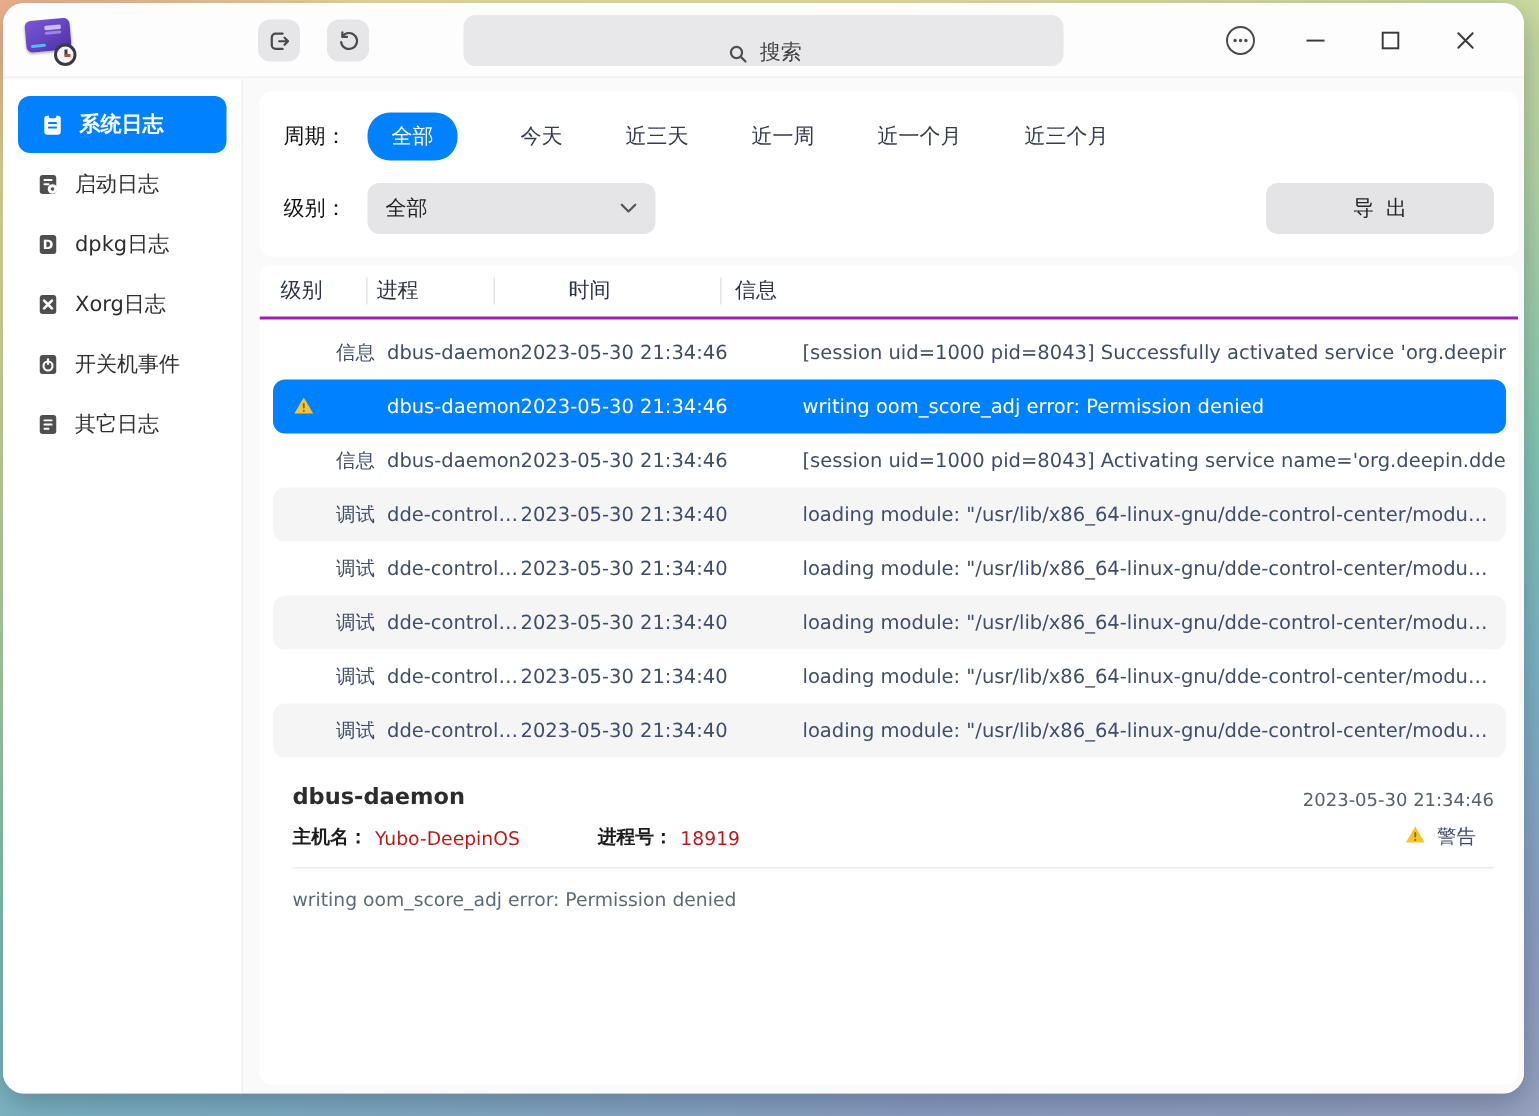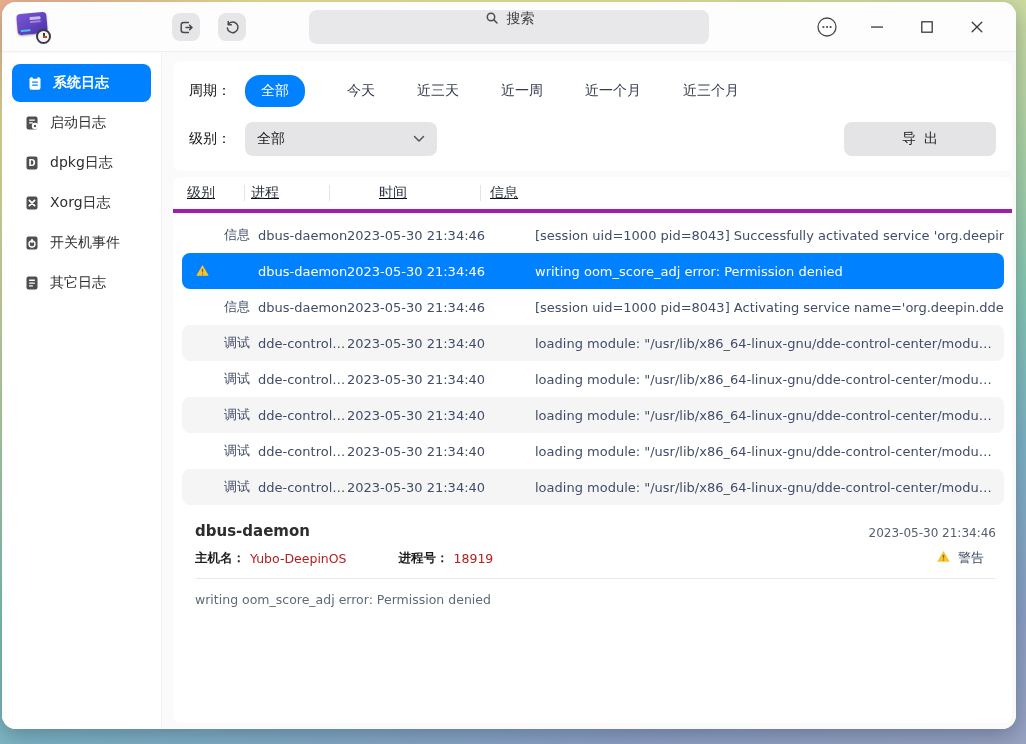--- a/index.html
+++ b/index.html
@@ -27,21 +27,21 @@
   .app-card .l2{ left:13px; top:8px; width:11px; height:2px; opacity:.55; }
   .app-card .l3{ left:3px; bottom:3px; width:10px; height:2.5px; background:#49c2e8; }
   .app-clock{ position:absolute; right:2px; bottom:0; width:15px; height:15px; border-radius:50%;
     background:#f5f5f5; border:2px solid #3a3a42; }
   .app-clock::before{ content:''; position:absolute; left:5px; top:2px; width:1.5px; height:4px; background:#3a3a42; }
   .app-clock::after{ content:''; position:absolute; left:5px; top:5px; width:4px; height:1.5px; background:#c8452f; }
   .tb-btn{ position:absolute; top:11px; width:28px; height:28px; border-radius:8px; background:#e6e6e8;
     display:flex; align-items:center; justify-content:center; cursor:pointer; }
   .tb-btn:nth-of-type(2){ left:170px; }
   .search{ position:absolute; left:50%; transform:translateX(-50%); top:8px; width:400px; height:34px;
-    background:#e8e8ea; border-radius:8px; display:flex; align-items:flex-start; justify-content:center;
+    background:#e8e8ea; border-radius:8px; display:flex; align-items:flex-end; justify-content:center;
     gap:7px; color:#424242; font-size:14px; cursor:text; }
   .win-controls{ position:absolute; right:14px; top:0; height:50px; display:flex; align-items:center; gap:0; }
   .wc{ width:50px; height:50px; display:flex; align-items:center; justify-content:center; cursor:pointer; }
   
   .sidebar{ position:absolute; left:0; top:51px; bottom:0; width:160px; background:#ffffff;
     border-right:1px solid #f0f0f0; padding:11px 10px; }
   .side-item{ display:flex; align-items:center; gap:10px; height:38px; padding-left:12px;
     border-radius:8px; margin-bottom:2px; font-size:14px; color:#2e2e2e; cursor:pointer; }
   .side-item.selected{ background:#0081ff; color:#ffffff; font-weight:bold;padding-left:15px; }
   .side-icon{ width:16px; height:16px; display:inline-flex; }
@@ -60,21 +60,21 @@
   .dropdown{ margin-left:12px; width:192px; height:34px; background:#e5e5e7; border-radius:8px;
     display:flex; align-items:center; padding:0 12px; font-size:14px; color:#222; cursor:pointer; }
   .dropdown .chev{ margin-left:auto; display:inline-flex; }
   .export-btn{ margin-left:auto; width:152px; height:34px; background:#e4e4e6; border-radius:8px;
     display:flex; align-items:center; justify-content:center; font-size:14px; color:#222;
     letter-spacing:8px; text-indent:8px; cursor:pointer; }
   
   .table-card{ background:#ffffff; border-radius:8px; margin-top:6px; flex:1 1 auto;
     display:flex; flex-direction:column; overflow:hidden; }
   .thead{ display:grid; grid-template-columns:72px 85px 151px 1fr; height:36px;
-    border-bottom:4px solid #a21caf; flex:0 0 36px;text-decoration:underline; }
+    border-bottom:2px solid #a21caf; flex:0 0 36px; }
   .th{ display:flex; align-items:center; font-size:14px; color:#2c3342; position:relative; }
   .th:nth-child(1){ padding-left:14px; } .th:nth-child(2){ padding-left:6px; }
   .th:nth-child(3){ padding-left:8px;margin-left:41px; } .th:nth-child(4){ padding-left:9px; }
   .th:not(:last-child)::after{ content:''; position:absolute; right:0; top:8px; bottom:8px; width:1px; background:#e4e4e6; }
   .rows{ padding:4px 8px 3px 9px; }
   .trow{ display:grid; grid-template-columns:68px 97px 158px 1fr; height:36px; align-items:center;
     border-radius:8px; font-size:13px; color:#414d68; cursor:pointer; position:relative; }
   .rows > .trow:nth-child(even){ background:#f5f5f6; }
   .trow.selected{ background:#0081ff !important; color:#ffffff; }
   .c{ white-space:nowrap; overflow:hidden; }

